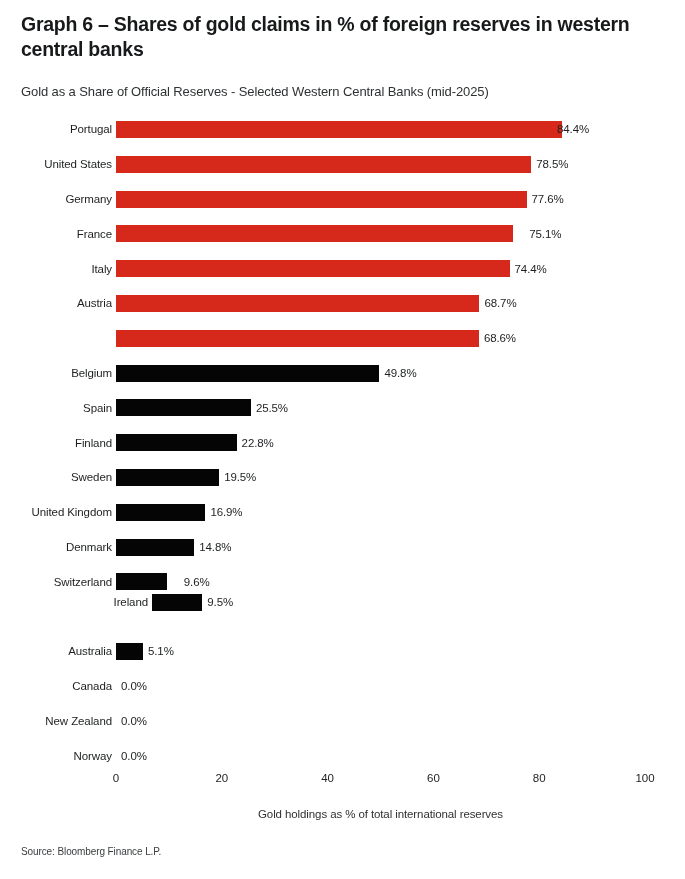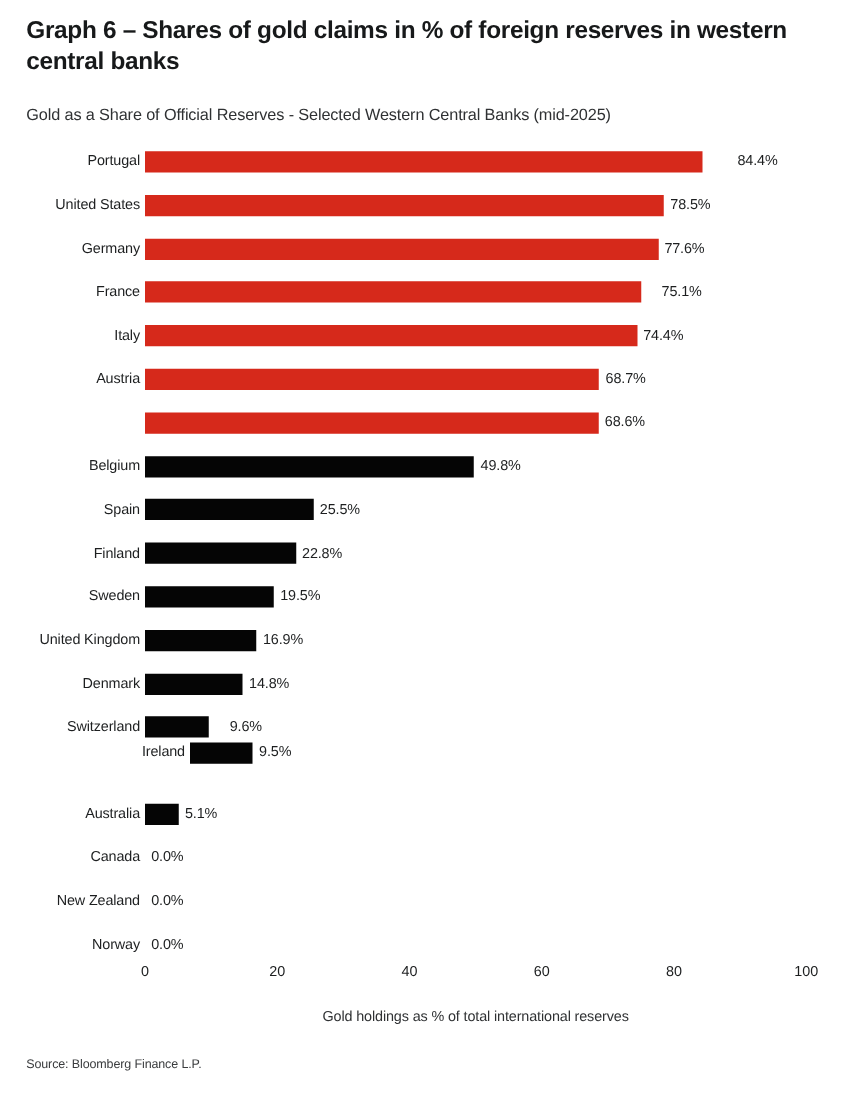--- a/index.html
+++ b/index.html
@@ -139,21 +139,21 @@
 
 <div class="page">
 
   <div class="title">Graph 6 – Shares of gold claims in % of foreign reserves in western central banks</div>
   <div class="subtitle">Gold as a Share of Official Reserves - Selected Western Central Banks (mid-2025)</div>
 
   <div class="plot" id="plot-area">
       <div class="row" style="top: 0px;">
         <div class="cat-label">Portugal</div>
         <div class="bar red" style="width: 446.476px;"></div>
-        <div class="val-label" style="left: 590px;">84.4%</div>
+        <div class="val-label" style="left: 557px;">84.4%</div>
       </div>
       <div class="row" style="top: 34.8px;">
         <div class="cat-label">United States</div>
         <div class="bar red" style="width: 415.265px;"></div>
         <div class="val-label" style="left: 536.265px;">78.5%</div>
       </div>
       <div class="row" style="top: 69.6px; padding-left: 29px;">
         <div class="cat-label">Germany</div>
         <div class="bar red" style="width: 410.504px;"></div>
         <div class="val-label" style="left: 531.504px;">77.6%</div>

